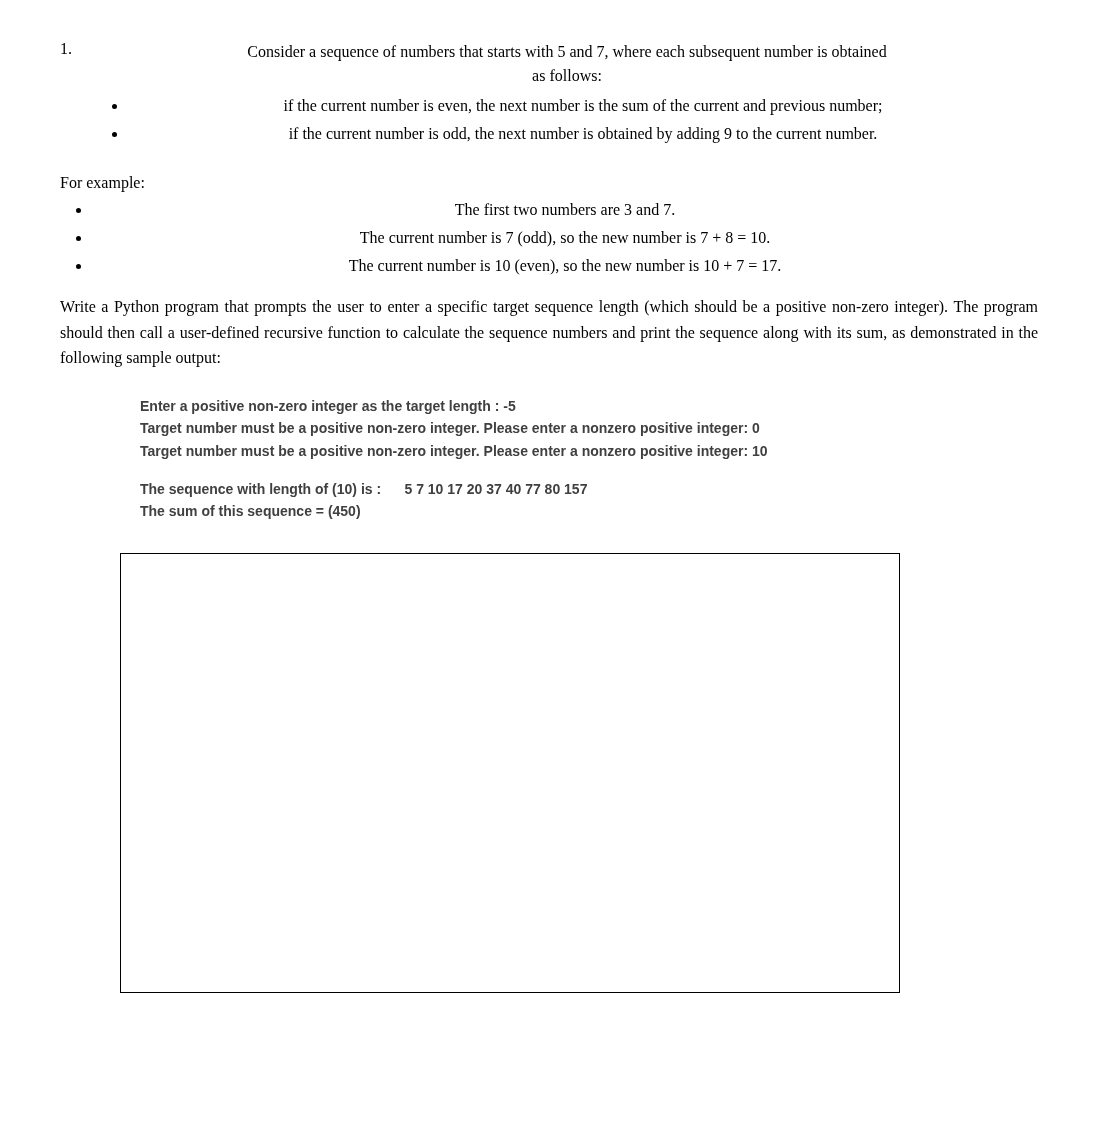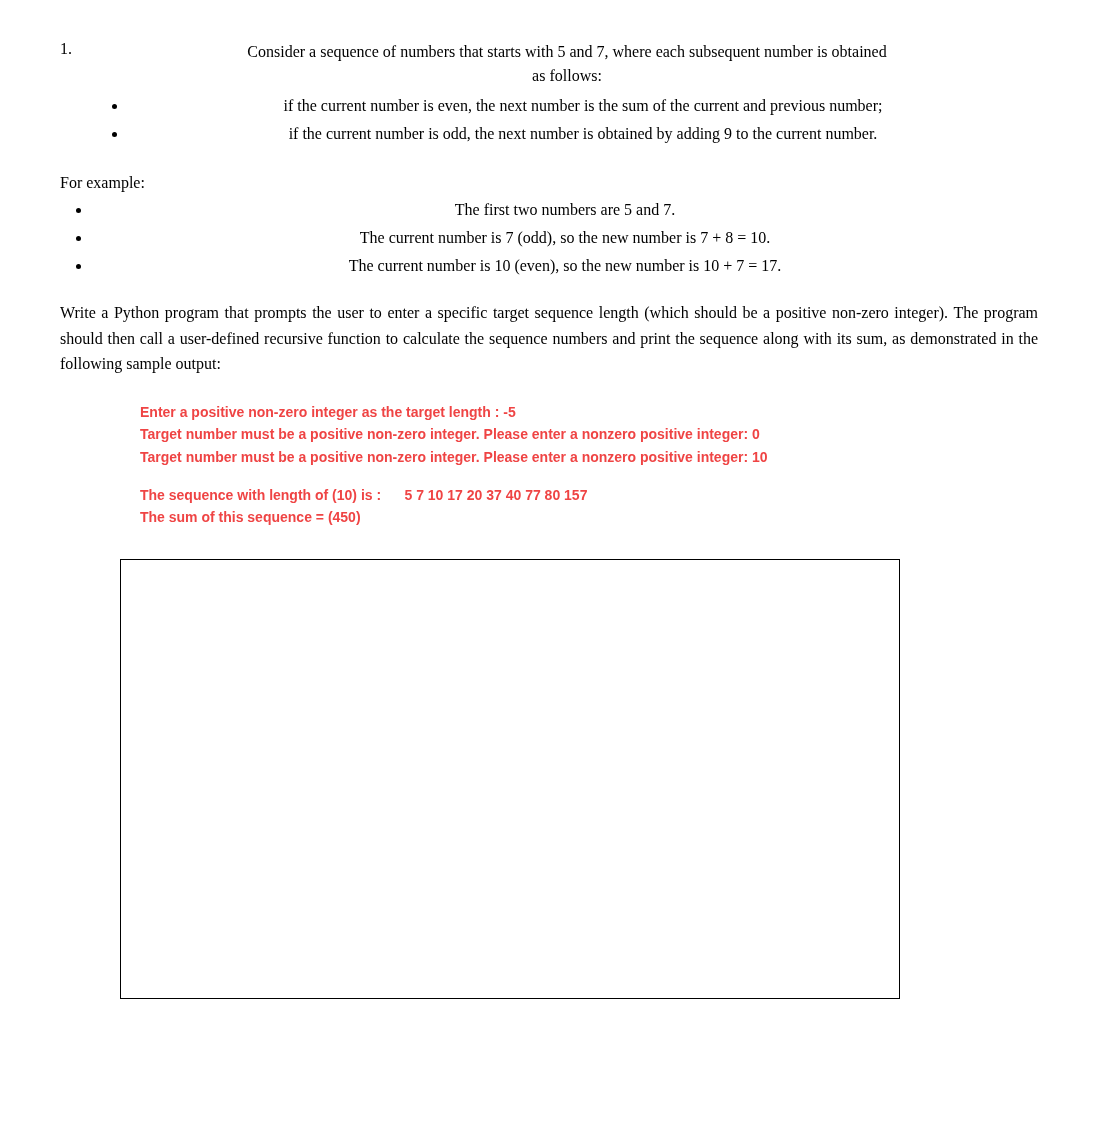--- a/index.html
+++ b/index.html
@@ -46,41 +46,41 @@
       margin-top: 6px;
     }
 
     .bullet-list li {
       margin-bottom: 4px;
       line-height: 1.5;
       text-align: center;
     }
 
     .for-example-section {
-      margin-bottom: 22px;
+      margin-bottom: 16px;
     }
 
     .for-example-title {
       margin-bottom: 6px;
       font-size: 16px;
     }
 
     .description-paragraph {
       line-height: 1.6;
       text-align: justify;
       margin-bottom: 24px;
     }
 
     .sample-output-box {
       margin-left: 80px;
       margin-bottom: 30px;
     }
 
     .output-line {
-      color: #ef4444;
+      color: #404040;
       font-family: Arial, Helvetica, sans-serif;
       font-size: 14px;
       font-weight: bold;
       line-height: 1.6;
     }
 
     .output-line-gap {
       margin-top: 16px;
     }
 
@@ -119,21 +119,21 @@
           </li>
         </ul>
       </div>
     </div>
   </div>
 
   <div class="for-example-section">
     <div class="for-example-title">For example:</div>
     <ul class="bullet-list">
       <li>
-        <span>The first two numbers are 5 and 7.</span>
+        <span>The first two numbers are 3 and 7.</span>
       </li>
       <li>
         <span>The current number is 7 (odd), so the new number is 7 + 8 = 10.</span>
       </li>
       <li>
         <span>The current number is 10 (even), so the new number is 10 + 7 = 17.</span>
       </li>
     </ul>
   </div>
 

